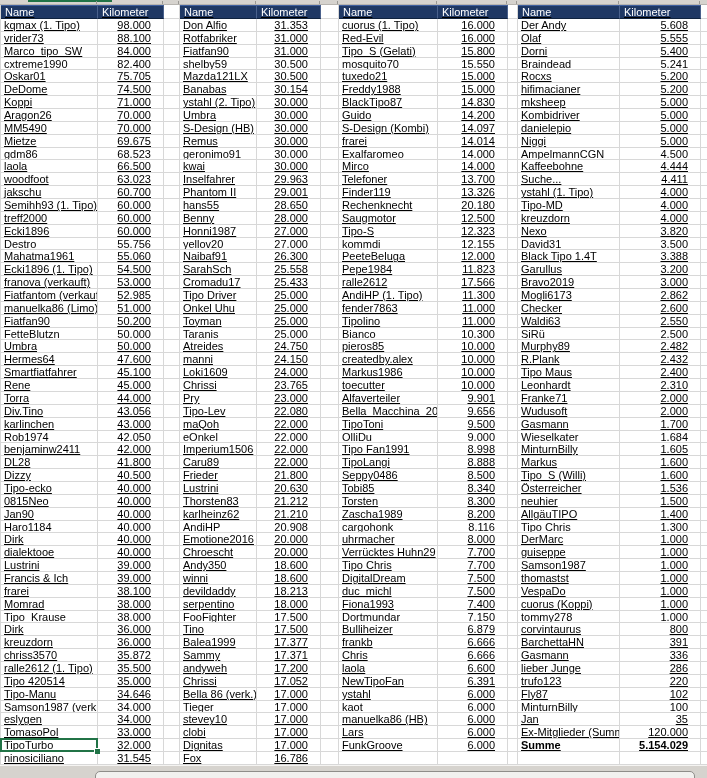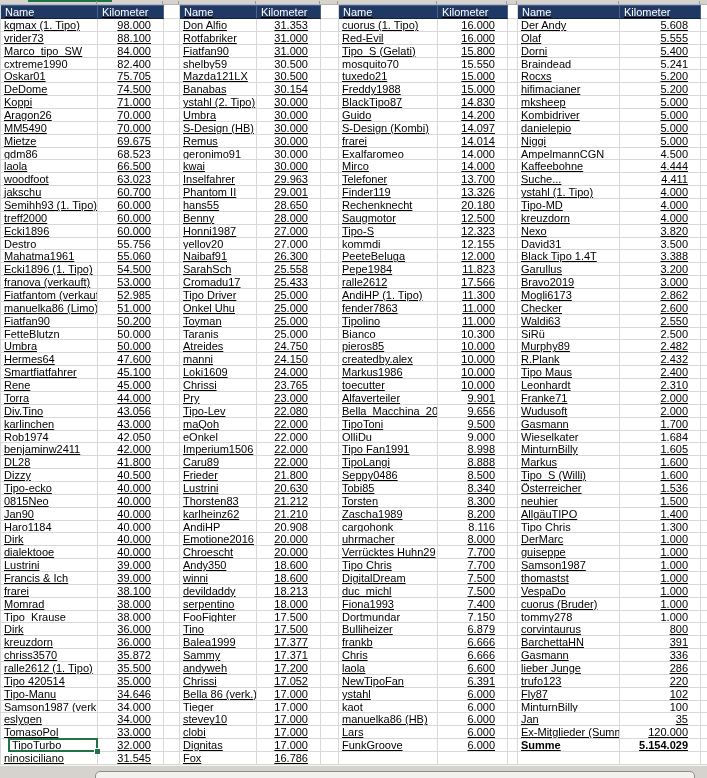--- a/index.html
+++ b/index.html
@@ -40,21 +40,21 @@
     border-right:1px solid #4a618c;
     border-bottom:1px solid #10233f;
     padding-left:4px; text-align:left;
     line-height:13px; font-weight:400;
   }
   .cell.header-sep { background:#fff; border-bottom:1px solid var(--grid); }
   .cell.sep, .cell.sliver { background:#fff; }
   .bold { font-weight:700; }
 
   
-  .sel { position:relative; overflow:visible; z-index:3;margin-left:8px; }
+  .sel { position:relative; overflow:visible; z-index:3; }
   .sel::before {
     content:""; position:absolute; left:-1px; top:-1px; right:-1px; bottom:-1px;
     border:2px solid var(--sel); pointer-events:none;
   }
   .sel::after {
     content:""; position:absolute; right:-3px; bottom:-3px;
     width:5px; height:5px; background:var(--sel);
     border:1px solid #fff; border-right:none; border-bottom:none;
   }
 
@@ -640,21 +640,21 @@
       <div class="cell sliver"></div>
       <div class="cell name">Momrad</div>
       <div class="cell km">38.000</div>
       <div class="cell sep"></div>
       <div class="cell name">serpentino</div>
       <div class="cell km">18.000</div>
       <div class="cell sep"></div>
       <div class="cell name">Fiona1993</div>
       <div class="cell km">7.400</div>
       <div class="cell sep"></div>
-      <div class="cell name">cuorus (Bruder)</div>
+      <div class="cell name">cuorus (Koppi)</div>
       <div class="cell km">1.000</div>
       <div class="cell sliver"></div>
       <div class="cell name">Tipo_Krause</div>
       <div class="cell km">38.000</div>
       <div class="cell sep"></div>
       <div class="cell name">FooFighter</div>
       <div class="cell km">17.500</div>
       <div class="cell sep"></div>
       <div class="cell name">Dortmundar</div>
       <div class="cell km">7.150</div>

